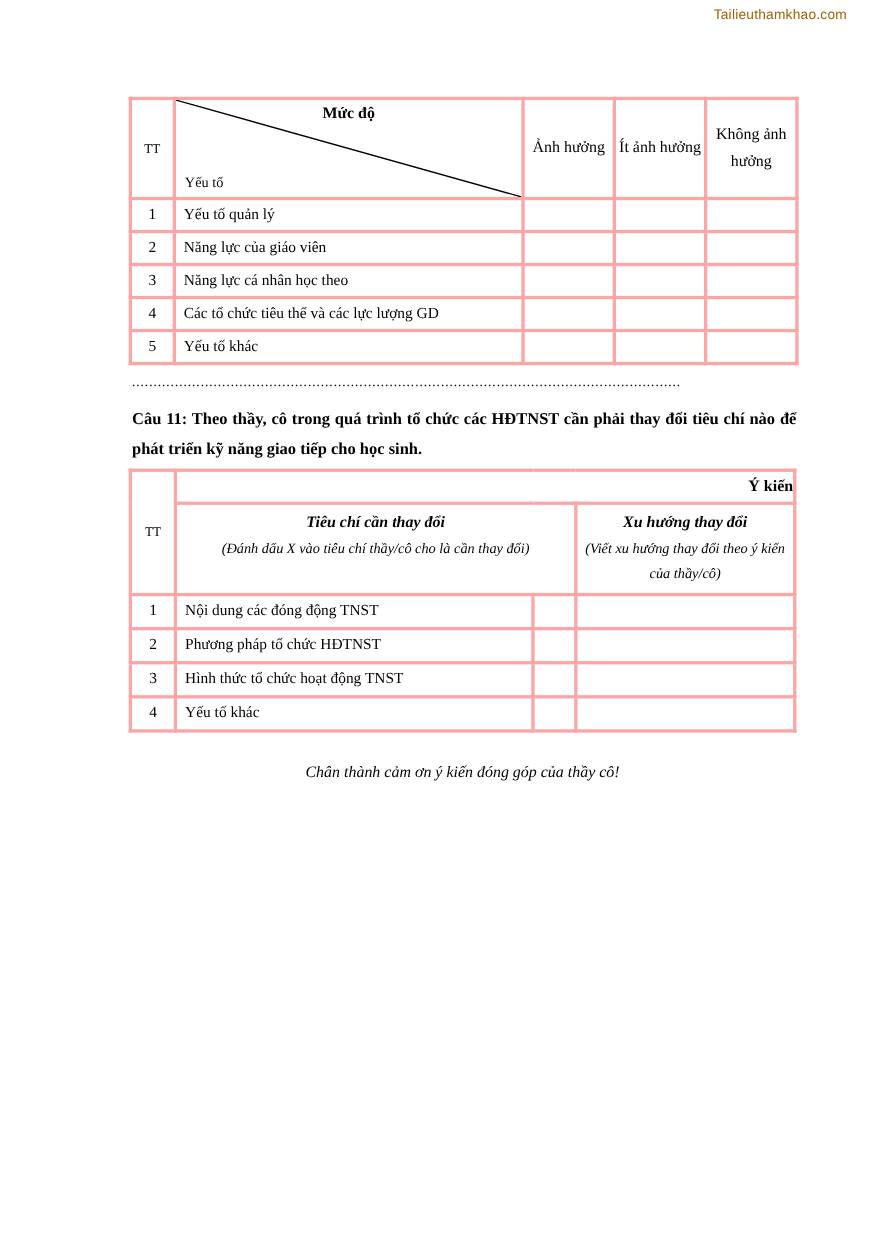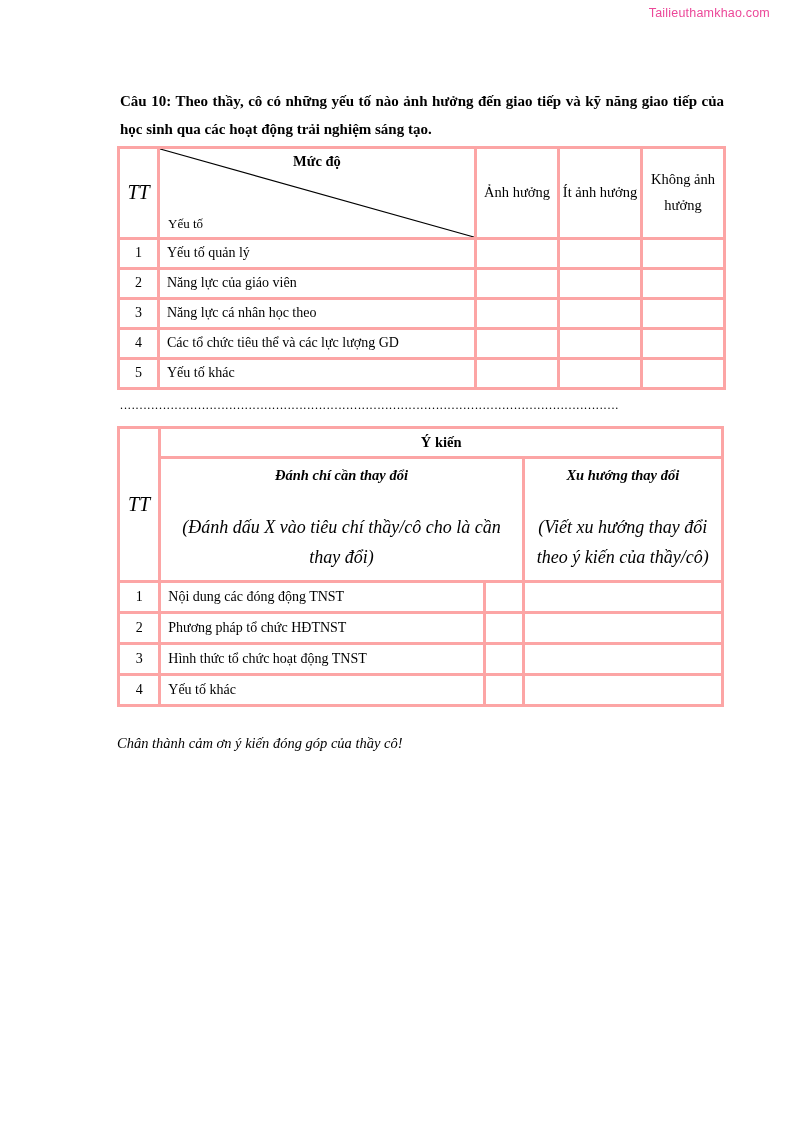--- a/index.html
+++ b/index.html
@@ -14,21 +14,21 @@
     font-family: "Liberation Serif", "DejaVu Serif", serif;
     color: #000000;
     overflow: hidden;
   }
   .watermark {
     position: absolute;
     top: 6px;
     right: 24px;
     font-family: "Liberation Sans", sans-serif;
     font-size: 12.5px;
-    color: #ec4899;
+    color: #a16207;
     letter-spacing: 0.2px;
     white-space: nowrap;
   }
   .page {
     position: absolute;
     left: 0;
     top: 0;
     width: 794px;
     padding: 88px 70px 0 117px;
     box-sizing: border-box;
@@ -62,22 +62,21 @@
     vertical-align: middle;
     font-weight: normal;
   }
   
   .t1 .col-tt { width: 40px; }
   .t1 .col-factor { width: 317px; }
   .t1 .col-rate { width: 83px; }
   .hdr-tt {
     text-align: center;
     font-weight: bold;
-    font-size: 20px;
-    font-style: italic;
+    font-size: 12px;
   }
   .diag-cell {
     position: relative;
     height: 88px;
     overflow: hidden;
   }
   .diag-cell .diag-line {
     position: absolute;
     left: 0; top: 0;
     width: 100%; height: 100%;
@@ -137,65 +136,64 @@
     white-space: nowrap;
     overflow: hidden;
   }
   
   .t2 { width: 600px; }
   .t2 .col-tt { width: 41px; }
   .t2 .col-crit { width: 323px; }
   .t2 .col-mark { width: 38px; }
   .t2 .col-trend { width: 198px; }
   .t2 .hdr-span {
-    text-align: center;
+    text-align: right;
     font-weight: bold;
     font-size: 14.5px;
     height: 27px;
   }
   .t2 .hdr-sub {
     text-align: center;
     padding: 4px 6px 7px 6px;
     vertical-align: top;
   }
   .t2 .hdr-sub .sub-title {
     font-weight: bold;
     font-style: italic;
     font-size: 14.5px;
     line-height: 1.7;
   }
   .t2 .hdr-sub .sub-note {
     font-style: italic;
-    font-size: 18px;
+    font-size: 13px;
     line-height: 1.7;
-    margin-top: 24px;
   }
   .t2 td.num {
     text-align: center;
     font-size: 14px;
     height: 28px;
   }
   .t2 td.crit {
     font-size: 14px;
     padding-left: 7px;
   }
   .closing {
+    text-align: center;
     font-style: italic;
     font-size: 14.5px;
     margin-top: 28px;
   }
 </style>
 </head>
 <body>
 
 <div class="watermark">Tailieuthamkhao.com</div>
 
 <div class="page">
 
-  <div class="q-heading">Câu 10: Theo thầy, cô có những yếu tố nào ảnh hưởng đến giao tiếp và kỹ năng giao tiếp của học sinh qua các hoạt động trải nghiệm sáng tạo.</div>
 
   <table class="survey t1">
     <colgroup>
       <col class="col-tt">
         <col class="col-factor">
         <col class="col-rate">
         <col class="col-rate">
         <col class="col-rate">
     </colgroup>
     <tbody>
@@ -246,36 +244,37 @@
         <td class="factor">Yếu tố khác</td>
         <td class="blank"></td>
         <td class="blank"></td>
         <td class="blank"></td>
       </tr>
     </tbody>
   </table>
 
   <div class="dots-line2">................................................................................................................................</div>
 
+  <div class="q-heading q-heading-2">Câu 11: Theo thầy, cô trong quá trình tổ chức các HĐTNST cần phải thay đổi tiêu chí nào để phát triển kỹ năng giao tiếp cho học sinh.</div>
 
   <table class="survey t2">
     <colgroup>
       <col class="col-tt">
         <col class="col-crit">
         <col class="col-mark">
         <col class="col-trend">
     </colgroup>
     <tbody>
       <tr>
         <td class="hdr-tt" rowspan="2">TT</td>
         <td class="hdr-span" colspan="3">Ý kiến</td>
       </tr>
       <tr>
         <td class="hdr-sub" colspan="2">
-          <div class="sub-title">Đánh chí cần thay đổi</div>
+          <div class="sub-title">Tiêu chí cần thay đổi</div>
           <div class="sub-note">(Đánh dấu X vào tiêu chí thầy/cô  cho là cần thay đổi)</div>
         </td>
         <td class="hdr-sub">
           <div class="sub-title">Xu hướng thay đổi</div>
           <div class="sub-note">(Viết xu hướng thay đổi theo ý kiến của thầy/cô)</div>
         </td>
       </tr>
 
       <tr>
         <td class="num">1</td>

